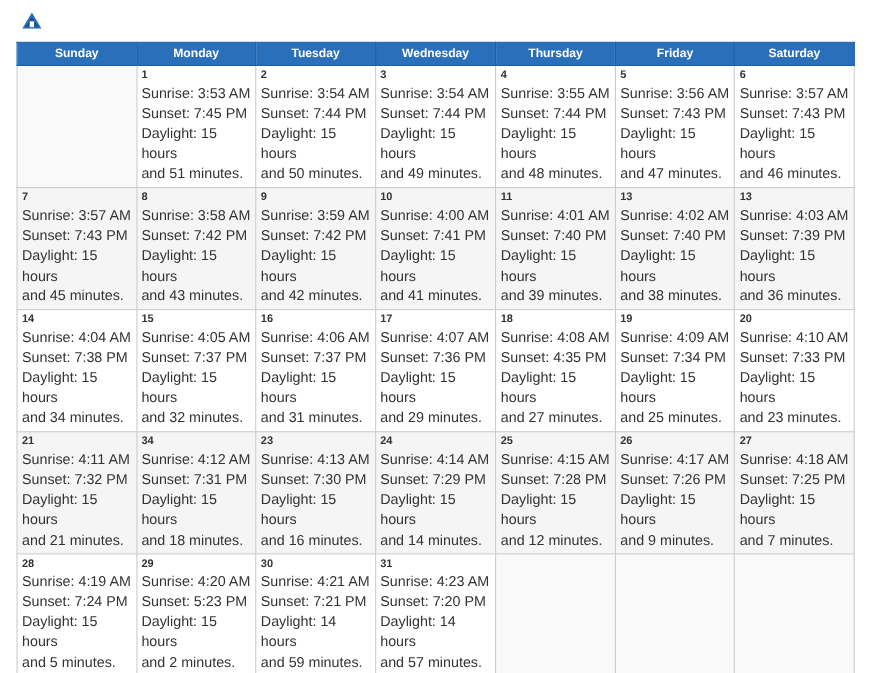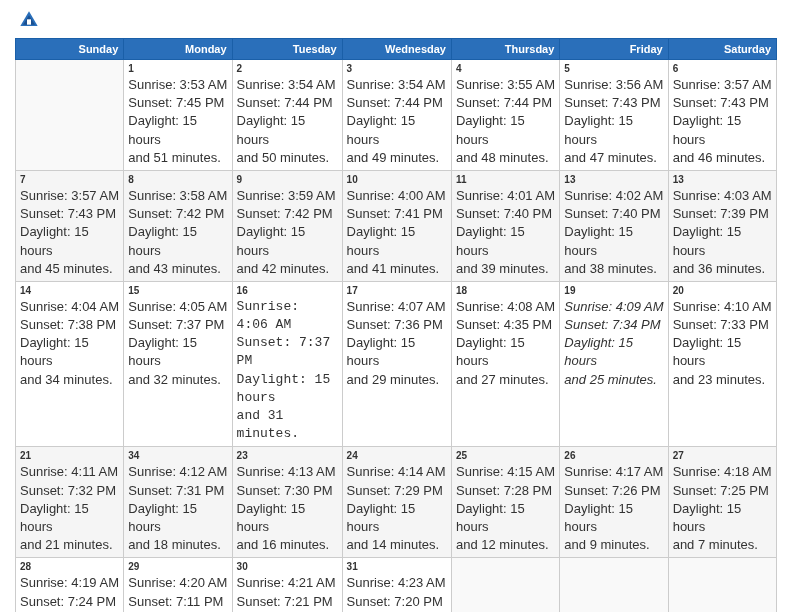--- a/index.html
+++ b/index.html
@@ -64,21 +64,21 @@
       width: 100%;
       border-collapse: collapse;
       flex: 1;
     }
     .calendar-table th {
       background-color: #2a6fba;
       color: white;
       font-size: 11px;
       font-weight: bold;
       padding: 4px 5px;
-      text-align: right;
+      text-align: center;
       border: 1px solid #1a5fa8;
     }
     .calendar-table td {
       border: 1px solid #ccc;
       vertical-align: top;
       padding: 3px 4px;
       font-size: 9.5px;
       color: #333;
       width: 113px;
       height: 78px;
@@ -245,42 +245,42 @@
           </td>
           <td>
             <span class="day-number">15</span>
             <div class="day-info" style="white-space: pre-line;">Sunrise: 4:05 AM
 Sunset: 7:37 PM
 Daylight: 15 hours
 and 32 minutes.</div>
           </td>
           <td>
             <span class="day-number">16</span>
-            <div class="day-info" style="white-space: pre-line; font-family: Liberation Mono, monospace;">Sunrise: 4:06 AM
+            <div class="day-info" style="white-space: pre-line;">Sunrise: 4:06 AM
 Sunset: 7:37 PM
 Daylight: 15 hours
 and 31 minutes.</div>
           </td>
           <td>
             <span class="day-number">17</span>
             <div class="day-info" style="white-space: pre-line;">Sunrise: 4:07 AM
 Sunset: 7:36 PM
 Daylight: 15 hours
 and 29 minutes.</div>
           </td>
           <td>
             <span class="day-number">18</span>
             <div class="day-info" style="white-space: pre-line;">Sunrise: 4:08 AM
 Sunset: 4:35 PM
 Daylight: 15 hours
 and 27 minutes.</div>
           </td>
           <td>
             <span class="day-number">19</span>
-            <div class="day-info" style="white-space: pre-line; font-style: italic;">Sunrise: 4:09 AM
+            <div class="day-info" style="white-space: pre-line;">Sunrise: 4:09 AM
 Sunset: 7:34 PM
 Daylight: 15 hours
 and 25 minutes.</div>
           </td>
           <td>
             <span class="day-number">20</span>
             <div class="day-info" style="white-space: pre-line;">Sunrise: 4:10 AM
 Sunset: 7:33 PM
 Daylight: 15 hours
 and 23 minutes.</div>
@@ -341,21 +341,21 @@
           <td>
             <span class="day-number">28</span>
             <div class="day-info" style="white-space: pre-line;">Sunrise: 4:19 AM
 Sunset: 7:24 PM
 Daylight: 15 hours
 and 5 minutes.</div>
           </td>
           <td>
             <span class="day-number">29</span>
             <div class="day-info" style="white-space: pre-line;">Sunrise: 4:20 AM
-Sunset: 7:11 PM
+Sunset: 5:23 PM
 Daylight: 15 hours
 and 2 minutes.</div>
           </td>
           <td>
             <span class="day-number">30</span>
             <div class="day-info" style="white-space: pre-line;">Sunrise: 4:21 AM
 Sunset: 7:21 PM
 Daylight: 14 hours
 and 59 minutes.</div>
           </td>

